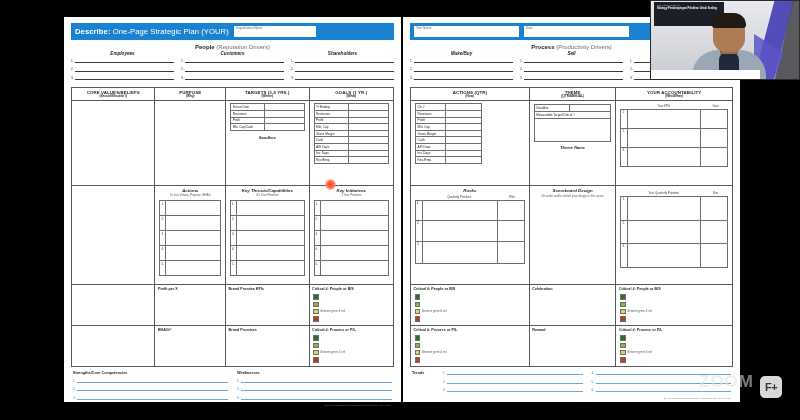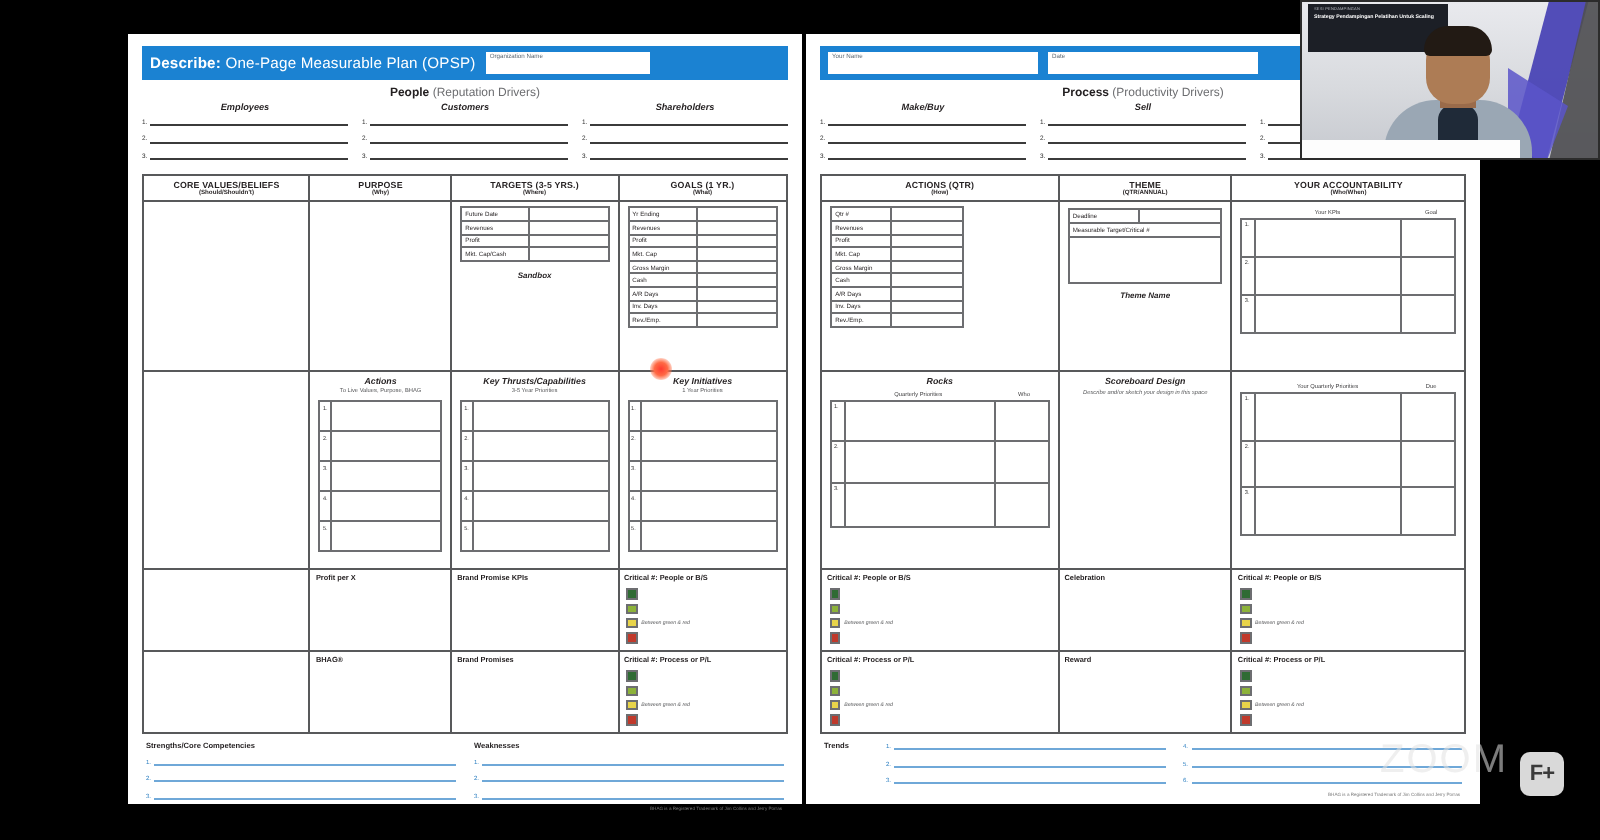--- a/index.html
+++ b/index.html
@@ -147,35 +147,35 @@
     background:radial-gradient(circle at 50% 50%, #ff3b30 0%, #ff6a45 42%, rgba(255,120,80,.35) 70%, rgba(255,140,100,0) 100%);
   }
 
   
   #fplus{
     position:absolute;right:18px;bottom:22px;width:22px;height:22px;border-radius:5px;
     background:#d9d9d9;color:#3a3a3a;font-size:11px;font-weight:bold;
     display:flex;align-items:center;justify-content:center;letter-spacing:-.5px;
   }
   #watermark{
-    position:absolute;right:46px;bottom:28px;font-size:20px;color:rgba(225,225,225,.55);
-    letter-spacing:1px;font-weight:normal;pointer-events:none;
+    position:absolute;right:46px;bottom:28px;font-size:17px;color:rgba(225,225,225,.55);
+    letter-spacing:1px;font-weight:bold;pointer-events:none;
   }
 </style>
 </head>
 <body>
 
 <div class="stage">
 
   <div class="page" id="page-left">
     <div class="sheet">
 
       <div class="bluebar">
         <div class="bluebar-title">
-          <b>Describe:</b><span> One-Page Measurable Plan (OPSP)</span>
+          <b>Describe:</b><span> One-Page Strategic Plan (YOUR)</span>
         </div>
         <div class="field-box" id="org-field">Organization Name</div>
       </div>
 
       <div class="banner">
         <b>People</b><span> (Reputation Drivers)</span>
       </div>
 
       <div class="triplet">
         <div class="trip-col">

